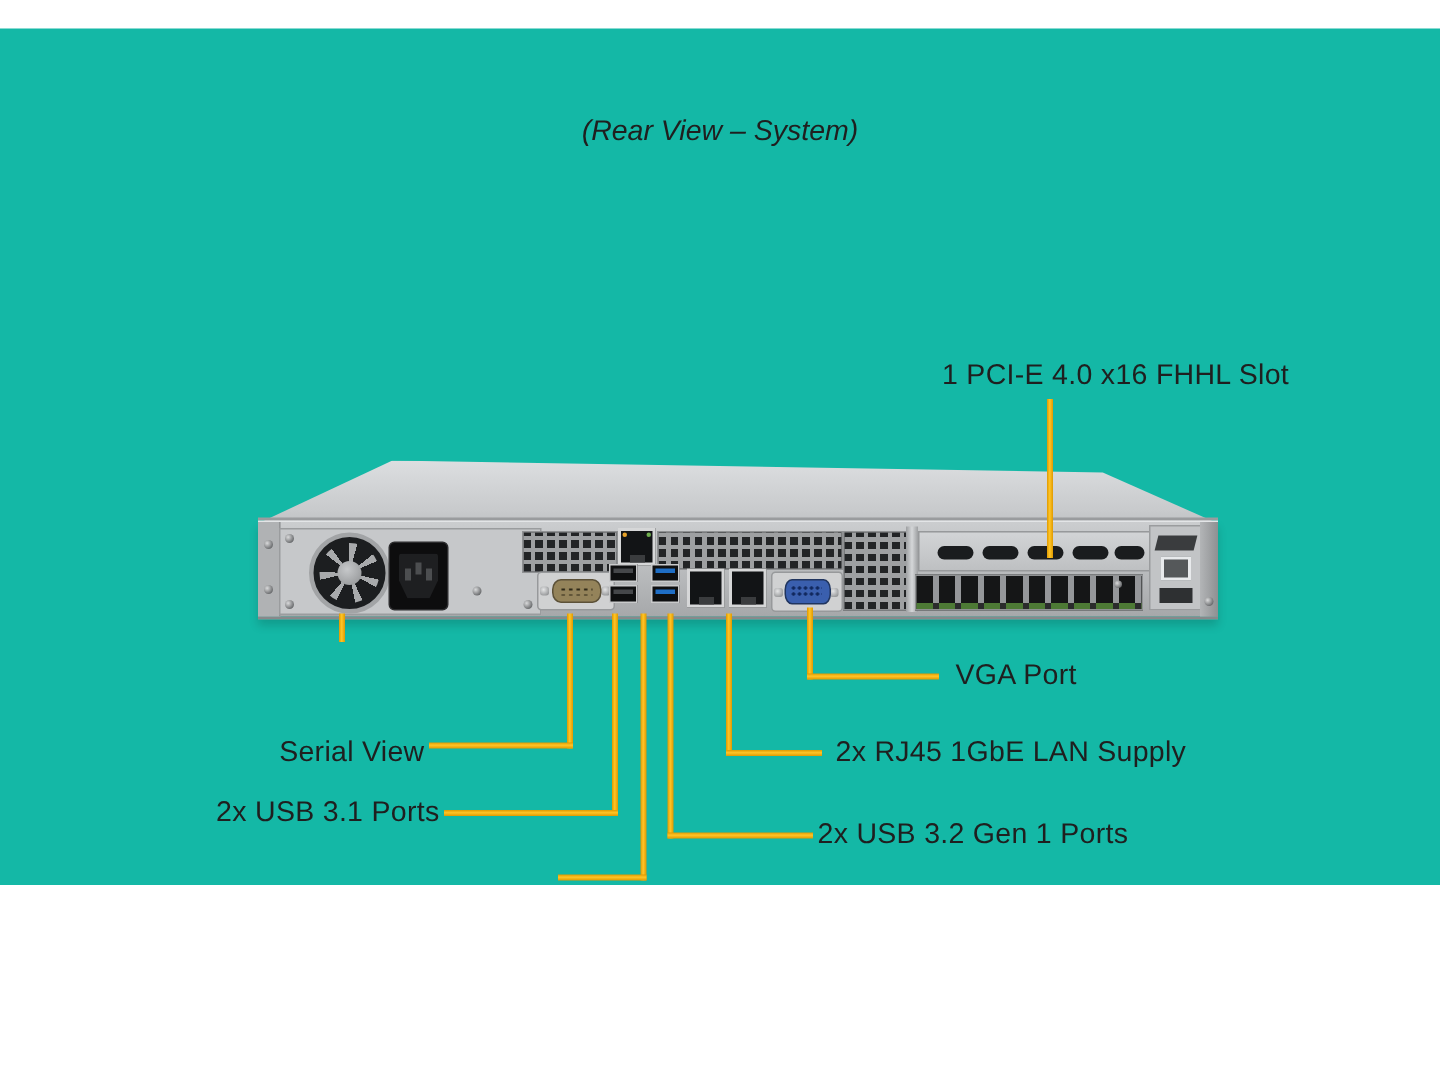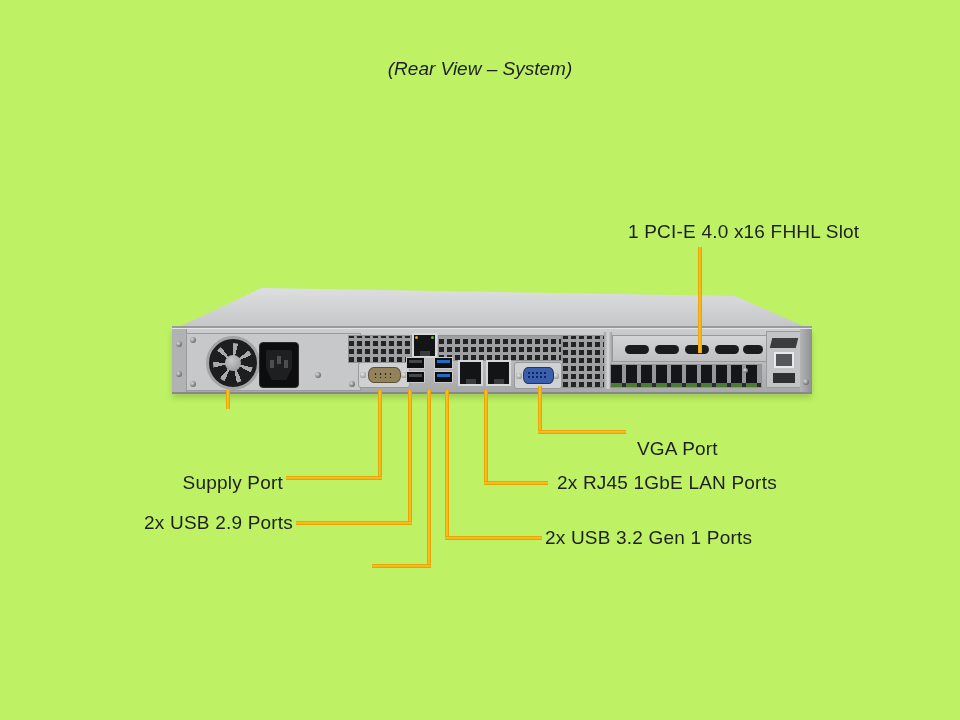--- a/index.html
+++ b/index.html
@@ -1,17 +1,17 @@
 <!DOCTYPE html>
 <html><head>
 <meta charset="utf-8">
 <style>
   html,body{margin:0;padding:0;background:#ffffff;}
-  .stage{position:relative;width:960px;height:720px;background:#bef264;overflow:hidden;
-         font-family:"Liberation Sans", sans-serif;color:#1f1f1f;}
+  .stage{position:relative;width:960px;height:571px;background:#14b8a6;overflow:hidden;
+         font-family:"Liberation Sans", sans-serif;color:#1f1f1f;margin-top:19px;}
   .lbl{position:absolute;font-size:19px;line-height:22px;white-space:pre;letter-spacing:0.2px;}
   .title{position:absolute;left:280px;top:58px;width:400px;text-align:center;font-style:italic;
          font-size:19px;white-space:pre;}
   .line{position:absolute;background:linear-gradient(90deg,#e09a00,#ffc527 45%,#e09a00);}
   .line.h{background:linear-gradient(180deg,#e09a00,#ffc527 45%,#e09a00);}
   
   .top-face{position:absolute;left:172px;top:288px;width:640px;height:42px;
             background:linear-gradient(180deg,#dcdee0,#c8cacc 80%,#bfc1c3);
             clip-path:polygon(0% 100%,14% 0%,88% 19%,100% 100%);}
   .top-seam{position:absolute;left:172px;top:326px;width:640px;height:2px;background:#9a9c9e;}
@@ -201,24 +201,24 @@
   <div class="line" style="left:484px;top:390px;width:4px;height:95px"></div>
   <div class="line h" style="left:484px;top:481px;width:64px;height:4px"></div>
   <div class="line" style="left:538px;top:386px;width:4px;height:48px"></div>
   <div class="line h" style="left:538px;top:430px;width:88px;height:4px"></div>
 
   <div class="lbl" style="left:628px;top:221px">1 PCI-E 4.0 x16 FHHL Slot</div>
 
   <div class="lbl" style="left:109px;top:410px;width:240px;text-align:center">
   </div>
 
-  <div class="lbl" style="right:677px;top:472px">Supply Port</div>
-
-  <div class="lbl" style="right:667px;top:512px">2x USB 2.9 Ports</div>
-
-
-  <div class="lbl" style="left:637px;top:438px">VGA Port</div>
-
-  <div class="lbl" style="left:557px;top:472px">2x RJ45 1GbE LAN Ports</div>
+  <div class="lbl" style="right:677px;top:472px">Serial View</div>
+
+  <div class="lbl" style="right:667px;top:512px">2x USB 3.1 Ports</div>
+
+
+  <div class="lbl" style="left:637px;top:421px">VGA Port</div>
+
+  <div class="lbl" style="left:557px;top:472px">2x RJ45 1GbE LAN Supply</div>
 
   <div class="lbl" style="left:545px;top:527px">2x USB 3.2 Gen 1 Ports</div>
 
 </div>
 
 </body></html>

